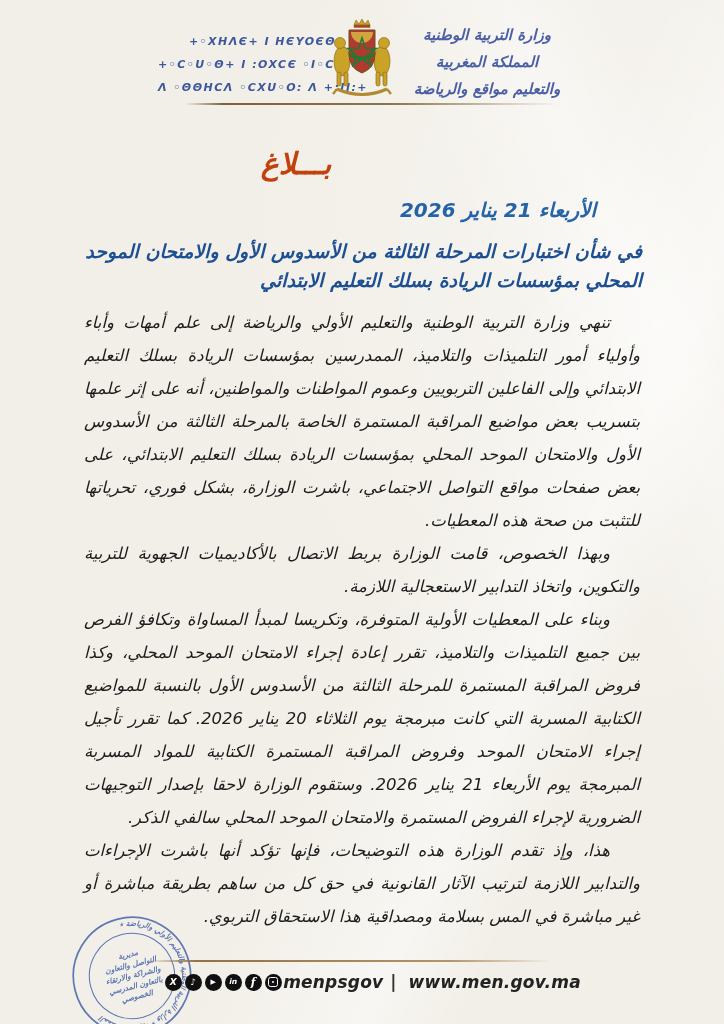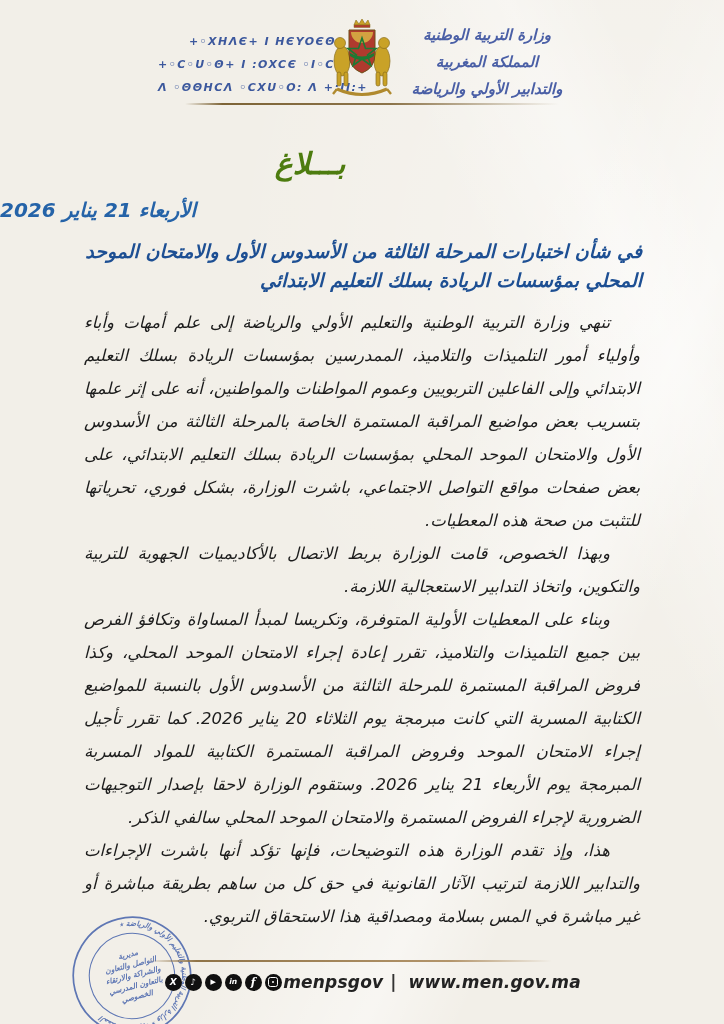--- a/index.html
+++ b/index.html
@@ -35,25 +35,25 @@
   .hdr-rule{
     position:absolute;top:103px;left:185px;width:374px;height:2px;
     background:linear-gradient(to right, rgba(125,100,55,0), #7d6437 10%, #8c744a 55%, rgba(140,116,74,0));
     border-radius:2px;
   }
 
   
   .doc-title{
     position:absolute;top:146px;left:0;width:592px;
     direction:rtl;text-align:center;
-    color:#4d7c0f;font-size:30px;font-weight:bold;margin-left:14px;
+    color:#c2410c;font-size:30px;font-weight:bold;
   }
   .doc-date{
     position:absolute;top:198px;left:0;width:596px;
-    direction:rtl;text-align:left;
+    direction:rtl;text-align:right;
     color:#2563a8;font-size:20px;font-weight:bold;
   }
   .doc-subject{
     position:absolute;top:237px;left:82px;width:560px;
     direction:rtl;text-align:right;
     color:#1d4f93;font-size:19px;font-weight:bold;line-height:29px;
   }
 
   
   .doc-body{
@@ -131,21 +131,21 @@
     <path d="M21 40 q12 8 24 0 v-3 q-12 7 -24 0 Z" fill="#1e7a34"></path>
     <path d="M33 22 L36.5 32.5 L47 32.5 L38.5 39 L41.8 49.5 L33 43 L24.2 49.5 L27.5 39 L19 32.5 L29.5 32.5 Z" fill="none" stroke="#1e7a34" stroke-width="1.6"></path>
 
     <path d="M8 73 q25 11 50 0" fill="none" stroke="#b08a2e" stroke-width="3.2"></path>
     <path d="M8 73 l-4 5 M58 73 l4 5" stroke="#b08a2e" stroke-width="2.4"></path>
   </svg>
 
   <div class="hdr-arabic">
     <div>وزارة التربية الوطنية</div>
     <div>المملكة المغربية</div>
-    <div>والتدابير الأولي والرياضة</div>
+    <div>والتعليم مواقع والرياضة</div>
   </div>
 
   <div class="hdr-rule"></div>
 
   <div class="doc-title">بـــلاغ</div>
   <div class="doc-date">الأربعاء 21 يناير 2026</div>
   <div class="doc-subject">في شأن اختبارات المرحلة الثالثة من الأسدوس الأول والامتحان الموحد المحلي بمؤسسات الريادة بسلك التعليم الابتدائي</div>
 
   <div class="doc-body">
     <p>تنهي وزارة التربية الوطنية والتعليم الأولي والرياضة إلى علم أمهات وأباء وأولياء أمور التلميذات والتلاميذ، الممدرسين بمؤسسات الريادة بسلك التعليم الابتدائي وإلى الفاعلين التربويين وعموم المواطنات والمواطنين، أنه على إثر علمها بتسريب بعض مواضيع المراقبة المستمرة الخاصة بالمرحلة الثالثة من الأسدوس الأول والامتحان الموحد المحلي بمؤسسات الريادة بسلك التعليم الابتدائي، على بعض صفحات مواقع التواصل الاجتماعي، باشرت الوزارة، بشكل فوري، تحرياتها للتثبت من صحة هذه المعطيات.</p>

